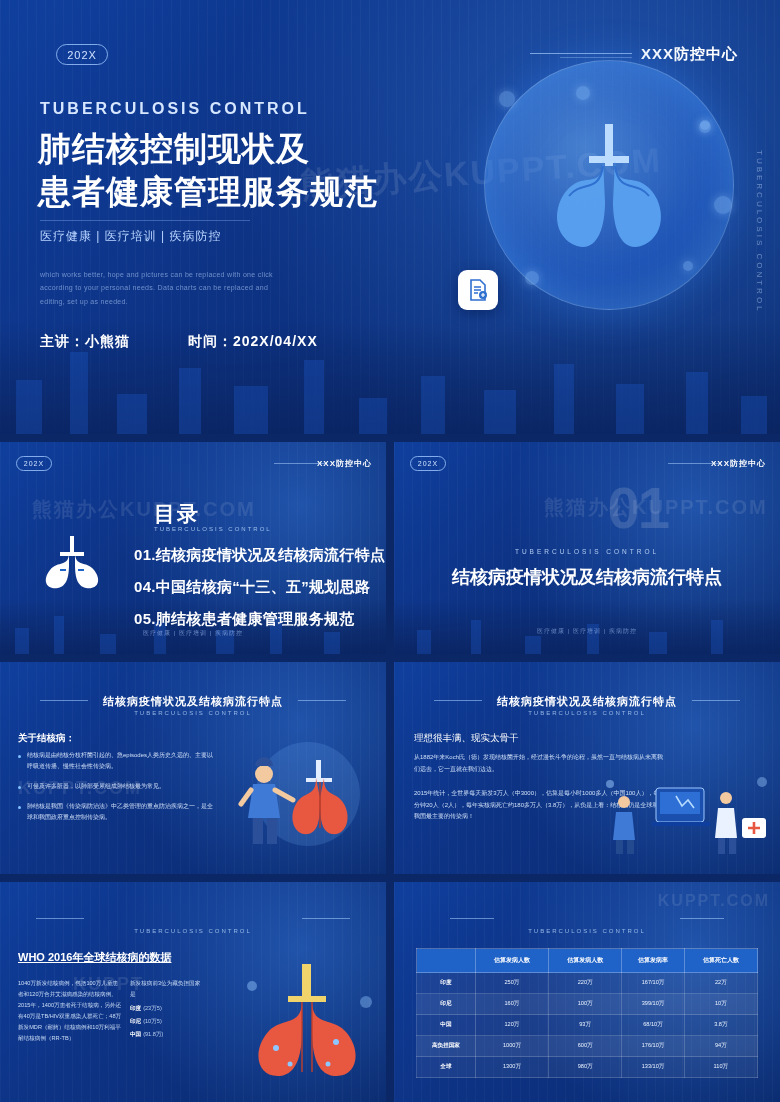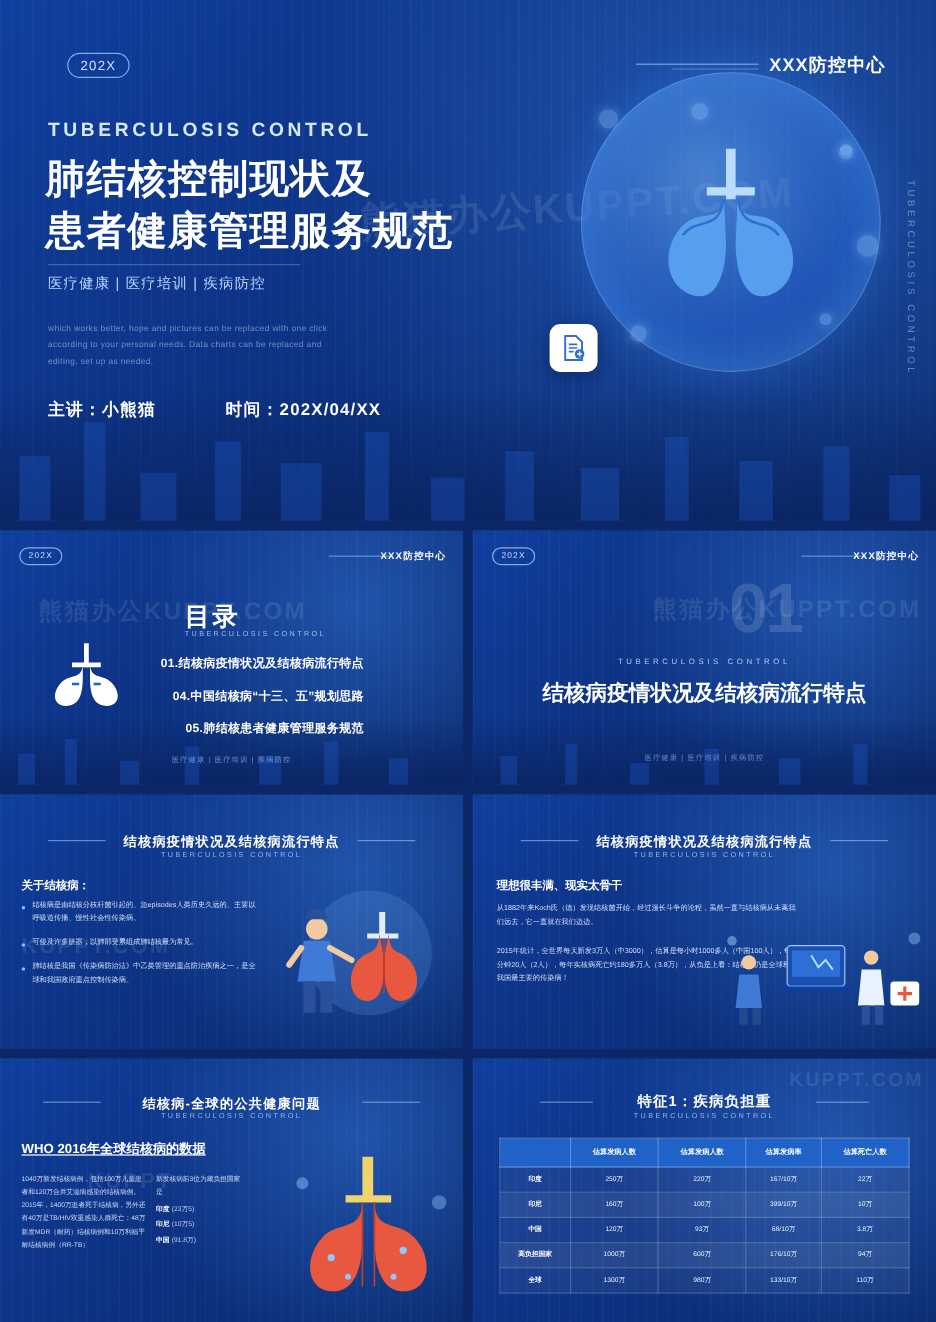--- a/index.html
+++ b/index.html
@@ -79,21 +79,21 @@
   .sec-title { position:absolute; left:0; right:0; text-align:center; color:#fff; font-weight:bold; }
   .sec-sub { position:absolute; left:0; right:0; text-align:center; color:rgba(190,220,255,0.75);
     font-size:6px; letter-spacing:2px; }
   .title-rule { position:absolute; height:1px; background:rgba(170,210,255,0.55); }
 
   
   #s2 { left:0; top:442px; width:386px; height:212px; }
   #s2 .toc-title { position:absolute; left:154px; top:58px; color:#fff; font-size:21px; font-weight:bold; letter-spacing:2px; }
   #s2 .toc-en { position:absolute; left:154px; top:84px; color:rgba(190,220,255,0.8); font-size:6px; letter-spacing:2px; }
   #s2 .toc-list { position:absolute; left:134px; top:104px; }
-  #s2 .toc-item { color:#fff; font-size:10px; font-weight:bold; margin-bottom:13px; letter-spacing:0.3px;text-align:right; }
+  #s2 .toc-item { color:#fff; font-size:15px; font-weight:bold; margin-bottom:13px; letter-spacing:0.3px; }
   #s2 .lung-badge { position:absolute; left:38px; top:90px; width:68px; height:60px; }
   #s2 .foot { position:absolute; left:0; right:0; bottom:16px; text-align:center; color:rgba(175,205,255,0.6); font-size:6px; letter-spacing:1px; }
 
   
   #s3 { left:394px; top:442px; width:386px; height:212px; }
   #s3 .bignum { position:absolute; right:112px; top:32px; color:rgba(255,255,255,0.14); font-size:58px; font-weight:bold; letter-spacing:-2px; }
   #s3 .en { position:absolute; left:0; right:0; top:106px; text-align:center; color:rgba(200,225,255,0.85); font-size:6.5px; letter-spacing:3px; }
   #s3 .cn { position:absolute; left:40px; right:40px; top:122px; text-align:center; color:#fff; font-size:18px; font-weight:bold; line-height:1.45; }
   #s3 .foot { position:absolute; left:0; right:0; bottom:18px; text-align:center; color:rgba(175,205,255,0.55); font-size:6px; letter-spacing:1px; }
 
@@ -104,21 +104,21 @@
   #s4 .h3 { position:absolute; left:18px; top:70px; color:#fff; font-size:9.5px; font-weight:bold; }
   #s4 .bullets { position:absolute; left:18px; top:88px; width:196px; }
   #s4 .bullet { position:relative; padding-left:9px; color:rgba(222,236,255,0.92); font-size:6px; line-height:1.85; margin-bottom:9px; }
   #s4 .bullet:before { content:""; position:absolute; left:0; top:5px; width:3px; height:3px; border-radius:50%; background:#7fc0ff; }
   #s4 .illus { position:absolute; right:6px; top:72px; width:160px; height:120px; }
 
   
   #s5 { left:394px; top:662px; width:386px; height:212px; }
   #s5 .sec-title { top:32px; font-size:11px; letter-spacing:1px; }
   #s5 .sec-sub { top:48px; }
-  #s5 .h3 { position:absolute; left:20px; top:70px; color:#fff; font-size:9.5px; font-weight:bold; }
+  #s5 .h3 { position:absolute; left:20px; top:70px; color:#fff; font-size:9.5px; font-weight:normal; }
   #s5 .p { position:absolute; left:20px; width:250px; color:rgba(220,235,255,0.92); font-size:6px; line-height:1.95; }
   #s5 .illus { position:absolute; right:8px; bottom:14px; width:176px; height:92px; }
 
   
   #s6 { left:0; top:882px; width:386px; height:220px; }
   #s6 .sec-title { top:30px; font-size:11px; letter-spacing:1px; }
   #s6 .sec-sub { top:46px; }
   #s6 .h3 { position:absolute; left:18px; top:68px; color:#fff; font-size:11px; font-weight:bold;text-decoration:underline; }
   #s6 .col { position:absolute; top:96px; color:rgba(220,235,255,0.9); font-size:5.6px; line-height:1.95; }
   #s6 .colL { left:18px; width:104px; }
@@ -320,21 +320,20 @@
       <path d="M122 70 h7 v16 h-7z M133 70 h7 v16 h-7z" fill="#2b4f99"></path>
       <rect x="146" y="50" width="24" height="20" rx="3" fill="#ffffff"></rect>
       <path d="M158 54 v12 M152 60 h12" stroke="#e8573f" stroke-width="2.6"></path>
       <circle cx="14" cy="16" r="4" fill="rgba(160,205,255,0.5)"></circle>
       <circle cx="166" cy="14" r="5" fill="rgba(160,205,255,0.4)"></circle>
     </svg>
   </div>
 
   <div class="slide mini-head" id="s6">
     <div class="wm" style="left:30px;top:92px;font-size:18px;margin-left:43px;">KUPPT</div>
-    <div class="sec-title">结核病-全球的公共健康问题</div>
     <div class="sec-sub">TUBERCULOSIS CONTROL</div>
     <div class="title-rule" style="left:36px;top:36px;width:48px;"></div>
     <div class="title-rule" style="right:36px;top:36px;width:48px;"></div>
 
     <div class="h3">WHO 2016年全球结核病的数据</div>
     <div class="col colL">1040万新发结核病例，包括100万儿童患者和120万合并艾滋病感染的结核病例。2015年，1400万患者死于结核病，另外还有40万是TB/HIV双重感染人群死亡；48万新发MDR（耐药）结核病例和10万利福平耐结核病例（RR-TB）</div>
     <div class="col colR">
       <div>新发核病前3位为藏负担国家是</div>
       <div class="rank">
         <div><span style="color:#fff;font-weight:bold;">印度</span> <span>(23万5)</span></div>
@@ -353,21 +352,20 @@
       <circle cx="104" cy="86" r="3" fill="#8ec6ff"></circle>
       <circle cx="58" cy="108" r="2.5" fill="#8ec6ff"></circle>
       <circle cx="96" cy="108" r="2.5" fill="#8ec6ff"></circle>
       <circle cx="20" cy="30" r="5" fill="rgba(150,200,255,0.45)"></circle>
       <circle cx="134" cy="46" r="6" fill="rgba(150,200,255,0.4)"></circle>
     </svg>
   </div>
 
   <div class="slide mini-head" id="s7">
     <div class="wm" style="right:10px;top:10px;font-size:16px;">KUPPT.COM</div>
-    <div class="sec-title">特征1：疾病负担重</div>
     <div class="sec-sub">TUBERCULOSIS CONTROL</div>
     <div class="title-rule" style="left:56px;top:36px;width:44px;"></div>
     <div class="title-rule" style="right:56px;top:36px;width:44px;"></div>
 
     <table>
       <thead>
         <tr>
           <th></th>
           <th>估算发病人数</th>
           <th>估算发病人数</th>

